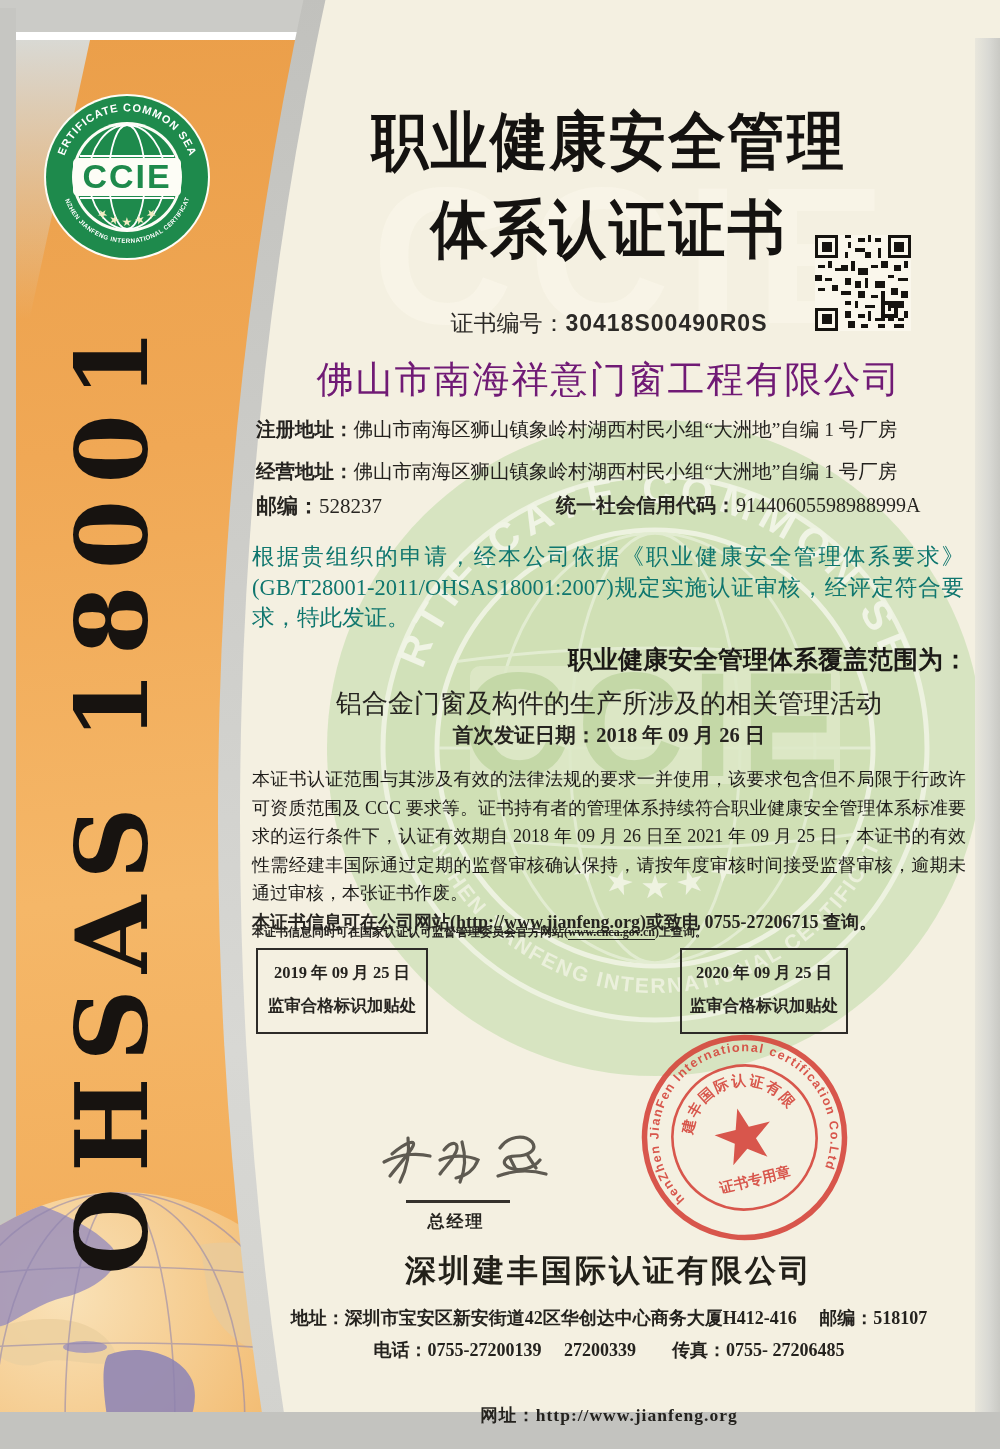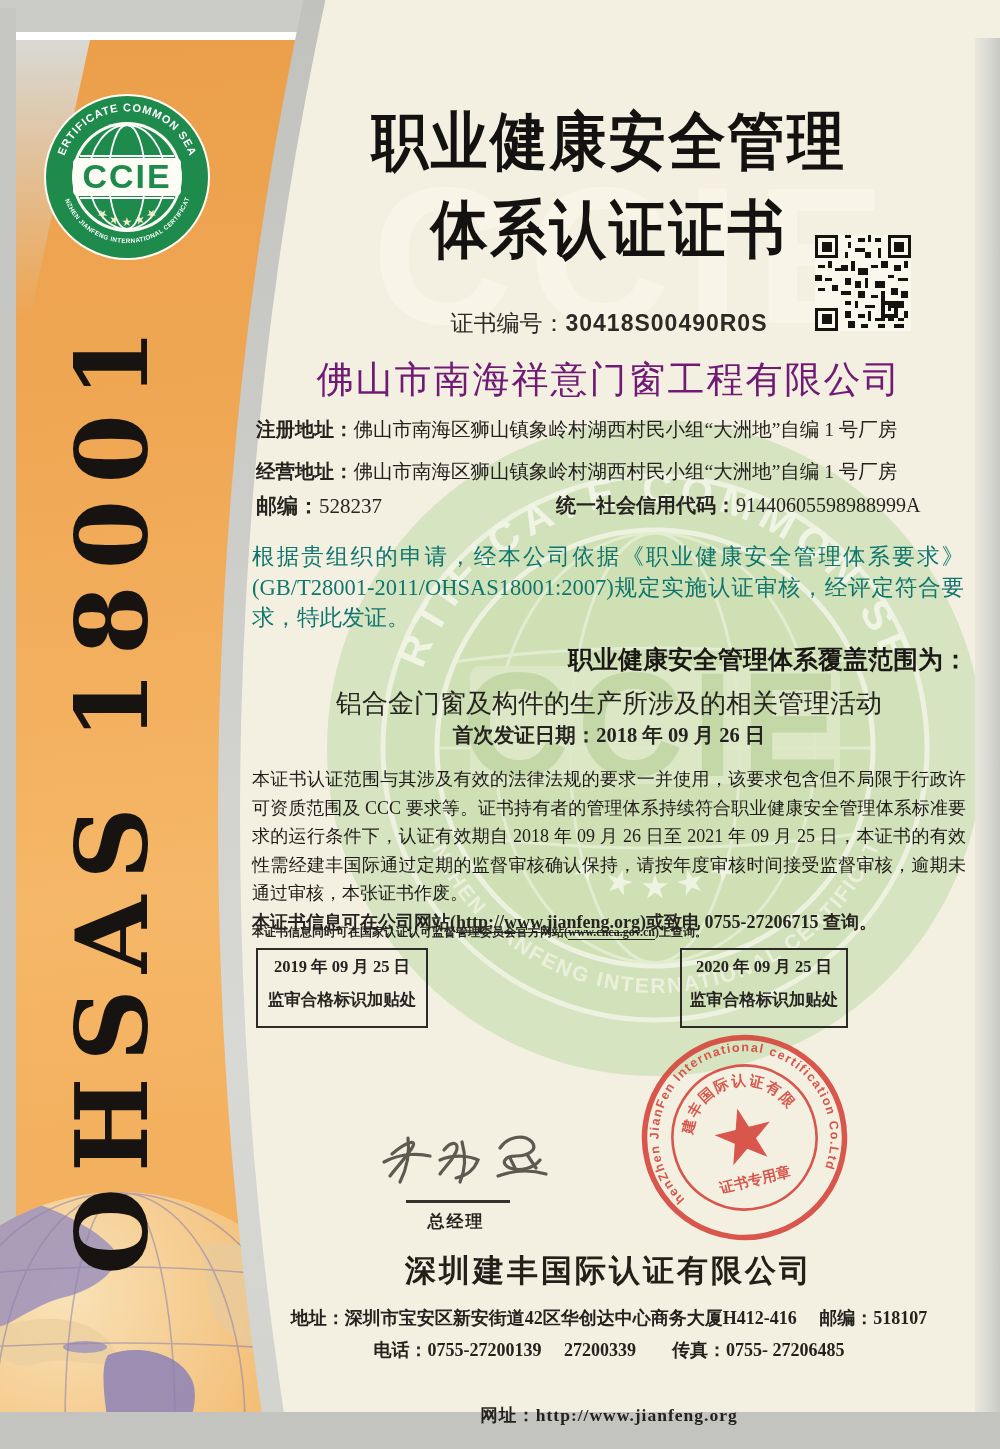--- a/index.html
+++ b/index.html
@@ -51,21 +51,21 @@
   .credit{position:absolute;left:300px;top:0;font-size:20px;white-space:nowrap;}
   .decl{top:502px;left:2px;width:712px;font-size:22.5px;line-height:30.5px;text-align:justify;color:#0f766e;}
   .scope-h{top:603px;text-align:right;font-weight:800;font-size:25px;color:#1b1916;}
   .scope{top:646px;text-align:center;font-size:26px;}
   .firstissue{top:681px;text-align:center;font-weight:700;font-size:20.5px;}
   .terms{top:725px;left:2px;width:714px;font-size:18px;line-height:28.6px;text-align:justify;font-weight:500;color:#1e1c19;}
   .info1{top:846px;left:2px;font-size:18px;font-weight:600;margin-top:24px;}
   .info2{top:884px;left:2px;font-size:12px;font-weight:600;}
   .u{font-weight:700;border-bottom:1.6px solid #222;}
   .stickbox{position:absolute;top:908px;height:76px;border:2px solid #2d2b28;text-align:center;
-    font-weight:700;font-size:16.5px;line-height:33px;box-sizing:content-box;background:transparent;}
+    font-weight:700;font-size:16.5px;line-height:33px;padding-top:6px;box-sizing:content-box;background:transparent;}
   .box1{left:6px;width:168px;}
   .box2{left:430px;width:164px;}
 
   .sigline{left:156px;top:1160px;width:104px;height:3px;background:#35322c;}
   .sigtitle{left:106px;top:1170px;width:200px;text-align:center;font-size:17px;font-weight:600;letter-spacing:2px;}
   .issuer{top:1210px;text-align:center;font-family:"Liberation Sans","DejaVu Sans",sans-serif;
     font-weight:700;font-size:31px;letter-spacing:3px;color:#222019;}
   .iline{text-align:center;font-weight:700;color:#24221e;}
   .iaddr{top:1266px;font-size:18px;}
   .itel{top:1298px;font-size:18px;}

